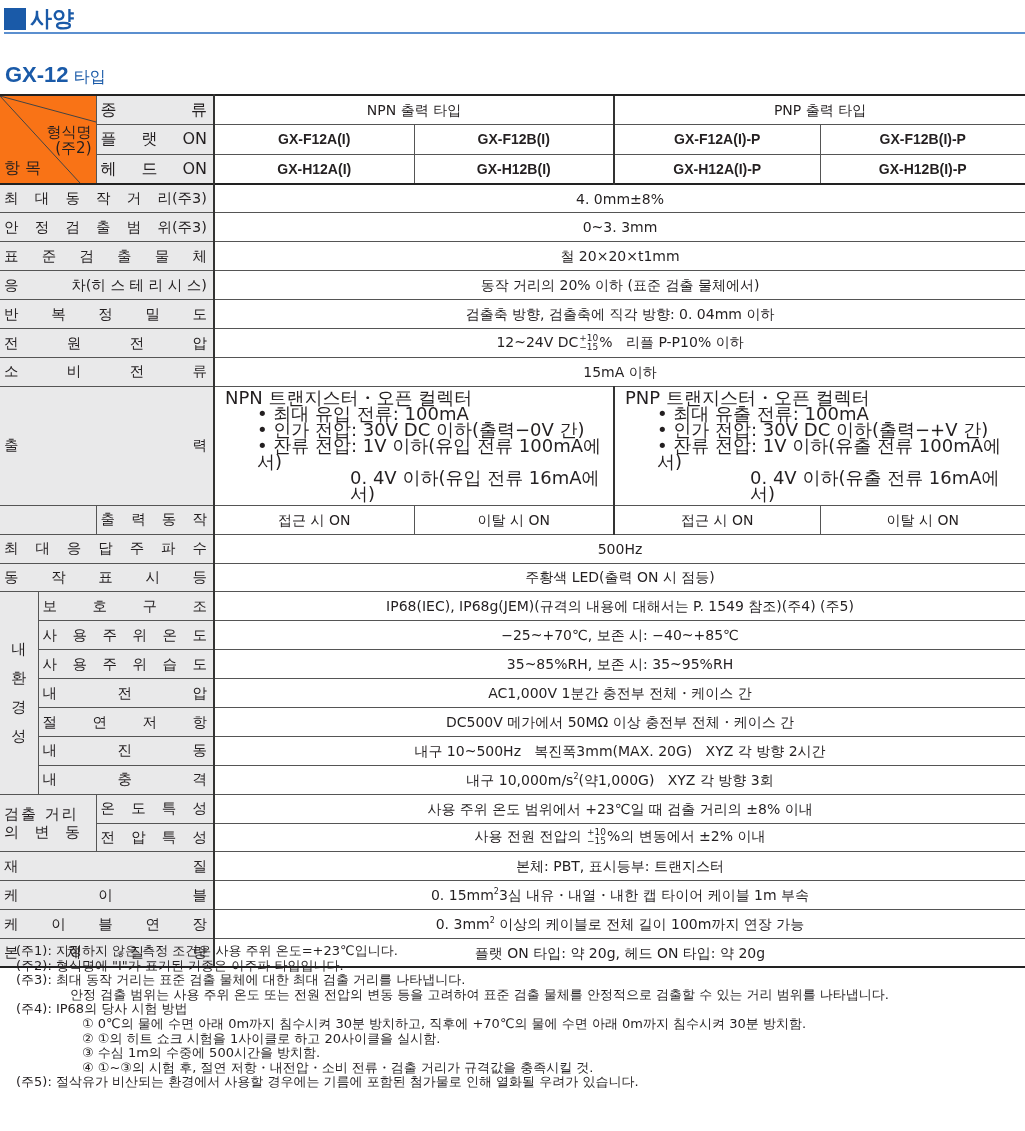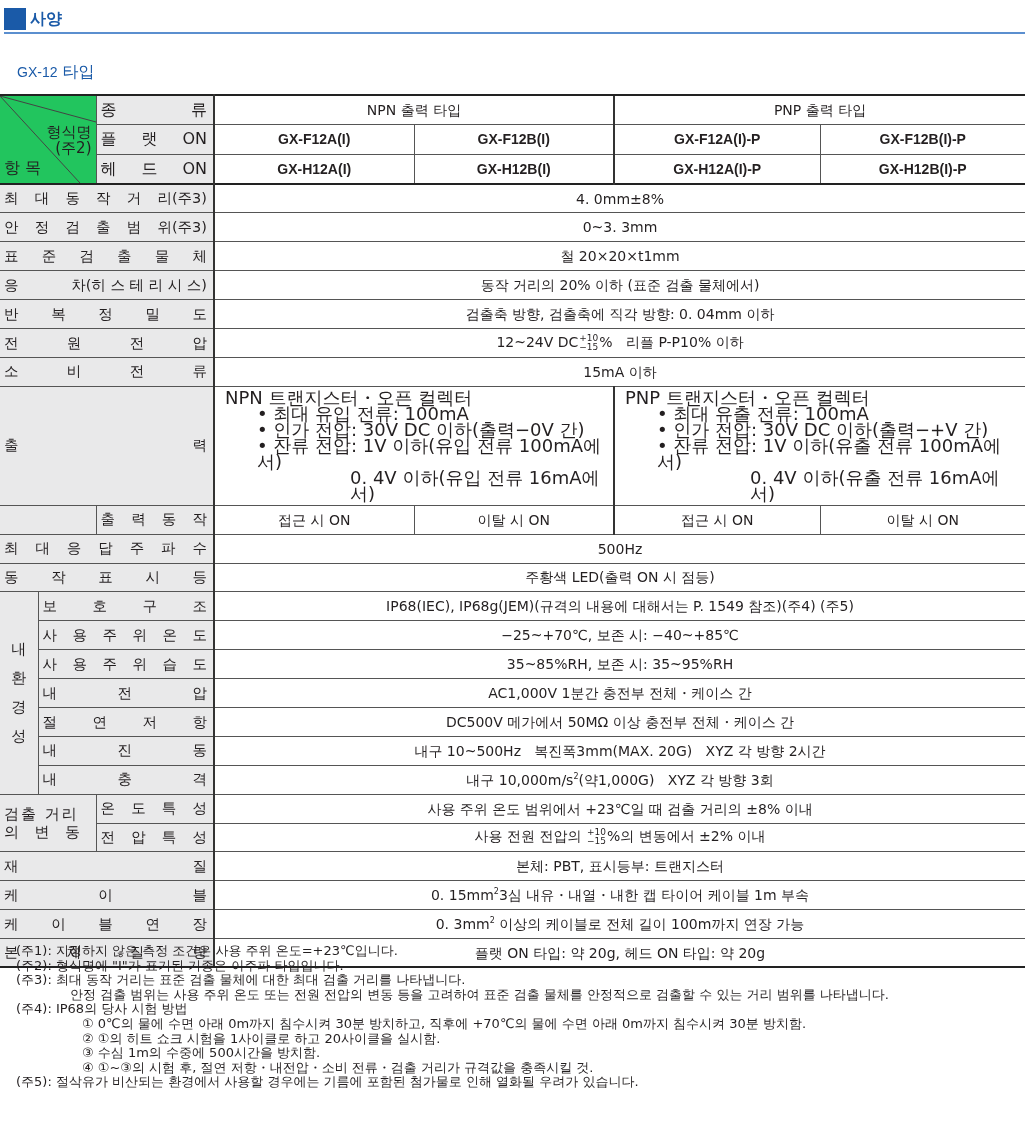--- a/index.html
+++ b/index.html
@@ -2,30 +2,30 @@
 <html><head>
 <meta charset="utf-8">
 <style>
   * { box-sizing: border-box; margin: 0; padding: 0; }
   html, body { width: 1025px; height: 1131px; background: #ffffff; overflow: hidden; }
   body { font-family: "DejaVu Sans", "Liberation Sans", sans-serif; color: #231f20; position: relative; }
 
   .section-title {
     position: absolute; left: 4px; top: 4px; height: 30px;
     display: flex; align-items: center;
-    font-size: 16px; font-weight: bold; color: #1a5aa8;
+    font-size: 22px; font-weight: bold; color: #1a5aa8;
   }
   .section-title .sq { width: 22px; height: 22px; background: #1a5aa8; margin-right: 4px; display: inline-block; }
   .title-rule { position: absolute; left: 4px; right: 0; top: 32px; height: 2px; background: #5b8fcf; }
 
   .sub-title {
     position: absolute; left: 5px; top: 62px;
     font-size: 16px; color: #1a5aa8;
   }
-  .sub-title .model { font-weight: normal; font-family: "Liberation Sans", sans-serif; font-size: 14px; margin-left: 12px; }
+  .sub-title .model { font-weight: bold; font-family: "Liberation Sans", sans-serif; font-size: 22px; }
 
   table.spec {
     position: absolute; left: 0; top: 94px; width: 1025px;
     border-collapse: collapse; table-layout: fixed;
     font-size: 14px;
   }
   table.spec td {
     border-top: 1px solid #555;
     border-bottom: 1px solid #555;
     height: 28.9px;
@@ -82,21 +82,21 @@
       <col style="width:58px">
       <col style="width:118px">
     <col style="width:200px">
       <col style="width:200px">
       <col style="width:206px">
       <col style="width:205px">
   </colgroup>
 
   <tbody>
       <tr class="top">
-    <td colspan="2" rowspan="3" class="lab" style="background:#22c55e;border-right:1px solid #555;padding:0;">
+    <td colspan="2" rowspan="3" class="lab" style="background:#f97316;border-right:1px solid #555;padding:0;">
       <div class="diag">
         <svg width="96" height="87">
           <line x1="0" y1="0" x2="96" y2="26" stroke="#444" stroke-width="1"></line>
           <line x1="0" y1="0" x2="80" y2="87" stroke="#444" stroke-width="1"></line>
         </svg>
         <div style="position:absolute;right:4px;top:28px;font-size:15px;line-height:16px;text-align:right;">
           <div>형식명</div>
           <div>(주2)</div>
         </div>
         <div style="position:absolute;left:4px;bottom:6px;font-size:16px;text-align:right;">항 목</div>

